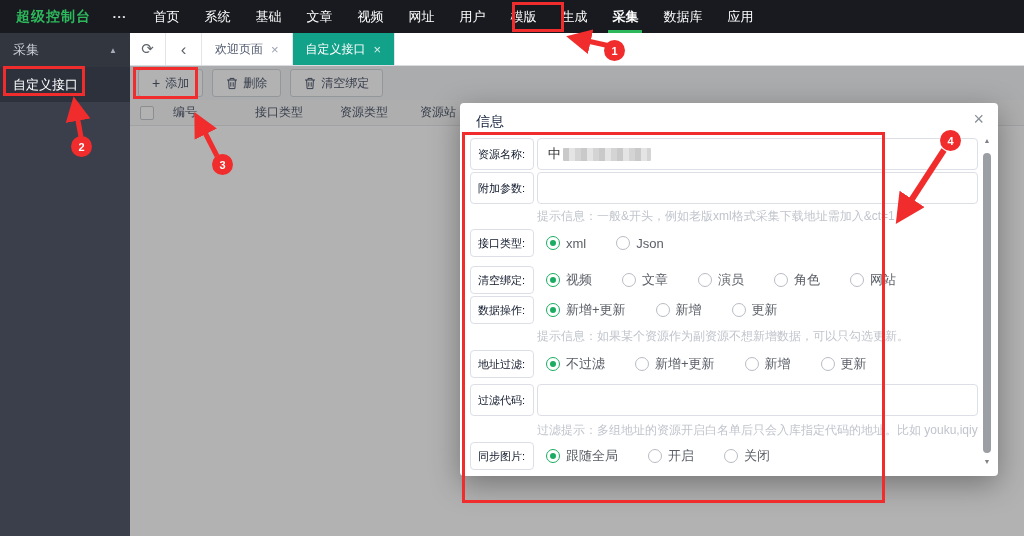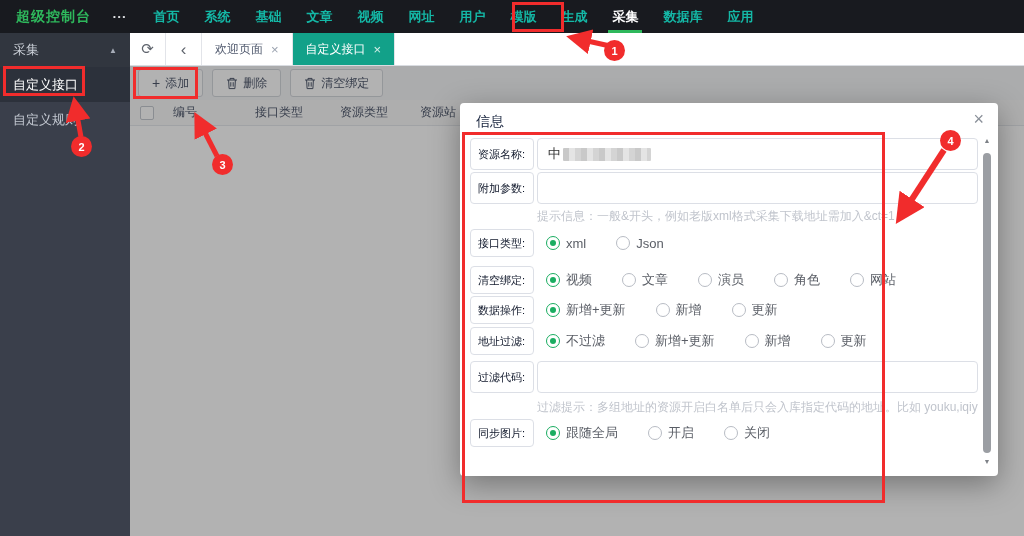--- a/index.html
+++ b/index.html
@@ -6,22 +6,22 @@
   html,body { width:1024px; height:536px; overflow:hidden; }
   body { font-family:"Liberation Sans","DejaVu Sans",sans-serif; }
   #stage { position:relative; width:1024px; height:536px; background:#fff; overflow:hidden;padding-left:28px; }
 
   
   .topnav { position:absolute; left:0; top:0; width:1024px; height:33px; background:#181a1f;
             display:flex; align-items:center; z-index:10; }
   .brand { margin-left:16px; color:#2eb85c; font-size:14px; font-weight:bold; letter-spacing:1px; }
   .nav-dots { margin-left:22px; color:#e6e8eb; font-size:8px; letter-spacing:2px; cursor:pointer; }
   .nav-menu { display:flex; margin-left:22px; gap:17px; }
-  .nav-item { color:#14b8a6; font-size:13px; padding:0 4px; height:33px; line-height:33px;
-              position:relative; cursor:pointer; white-space:nowrap;font-weight:bold; }
+  .nav-item { color:#ffffff; font-size:13px; padding:0 4px; height:33px; line-height:33px;
+              position:relative; cursor:pointer; white-space:nowrap; }
   .nav-item.active { color:#fff; font-weight:bold; }
   .nav-item.active::after { content:""; position:absolute; left:0; right:0; bottom:0; height:3px; background:#2eb85c; }
 
   
   .sidebar { position:absolute; left:0; top:33px; width:130px; height:503px; background:#3a3f4b; z-index:5; }
   .side-header { height:34px; display:flex; align-items:center; padding:0 13px; background:#31363f;
                  color:#ccd1d9; font-size:13px; }
   .side-collapse { margin-left:auto; color:#a7adb8; font-size:8px; cursor:pointer; }
   .side-item { height:35px; line-height:35px; padding-left:13px; color:#c3c8d1; font-size:13px; cursor:pointer; }
   .side-item.selected { background:#2c313b; color:#ffffff; }
@@ -132,21 +132,20 @@
       <div class="nav-item">应用</div>
     </div>
   </div>
 
   <div class="sidebar">
     <div class="side-header">
       <span>采集</span>
       <span class="side-collapse">▲</span>
     </div>
     <div class="side-item selected">自定义接口</div>
-    <div class="side-item">自定义规则</div>
   </div>
 
   <div class="tabbar">
     <div class="tab-iconcell">
       <span style="font-size:15px;">⟳</span>
     </div>
     <div class="tab-iconcell">
       <span style="font-size:17px;line-height:1;">‹</span>
     </div>
     <div class="tab">
@@ -266,20 +265,21 @@
               <span class="radio"></span>
               <span class="opt-label">新增</span>
             </span>
           <span class="opt">
               <span class="radio"></span>
               <span class="opt-label">更新</span>
             </span>
         </div>
       </div>
 
+      <div class="hint mt6">提示信息：如果某个资源作为副资源不想新增数据，可以只勾选更新。</div>
 
       <div class="frow radiorow mt7">
         <div class="flabel">地址过滤:</div>
         <div class="opts">
           <span class="opt">
               <span class="radio checked"></span>
               <span class="opt-label">不过滤</span>
             </span>
           <span class="opt">
               <span class="radio"></span>

